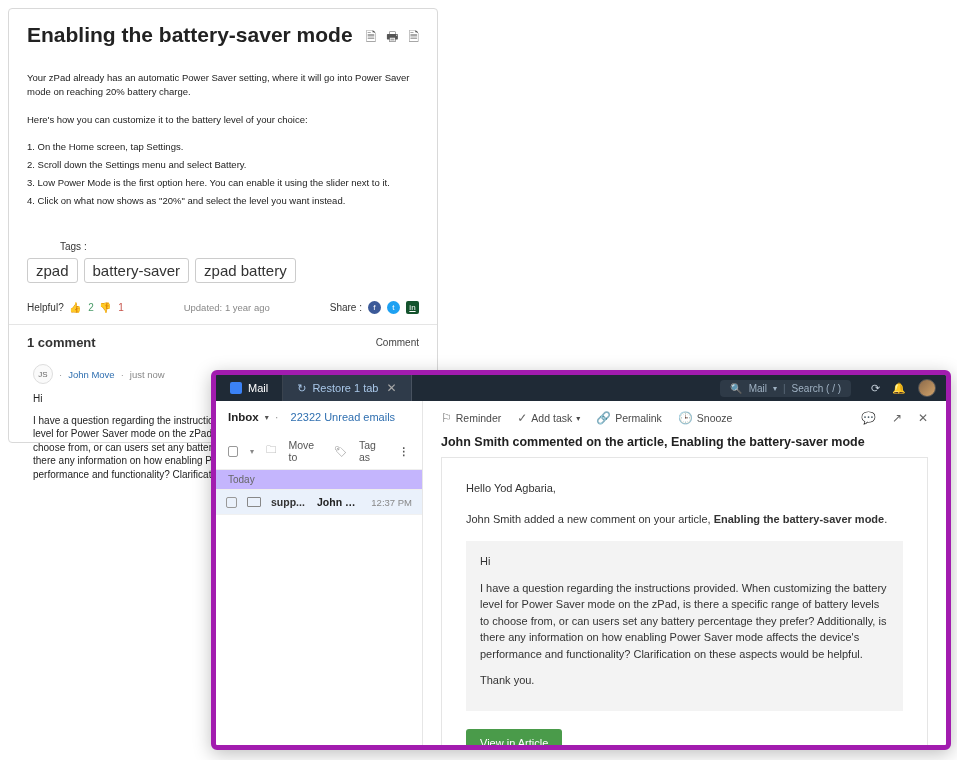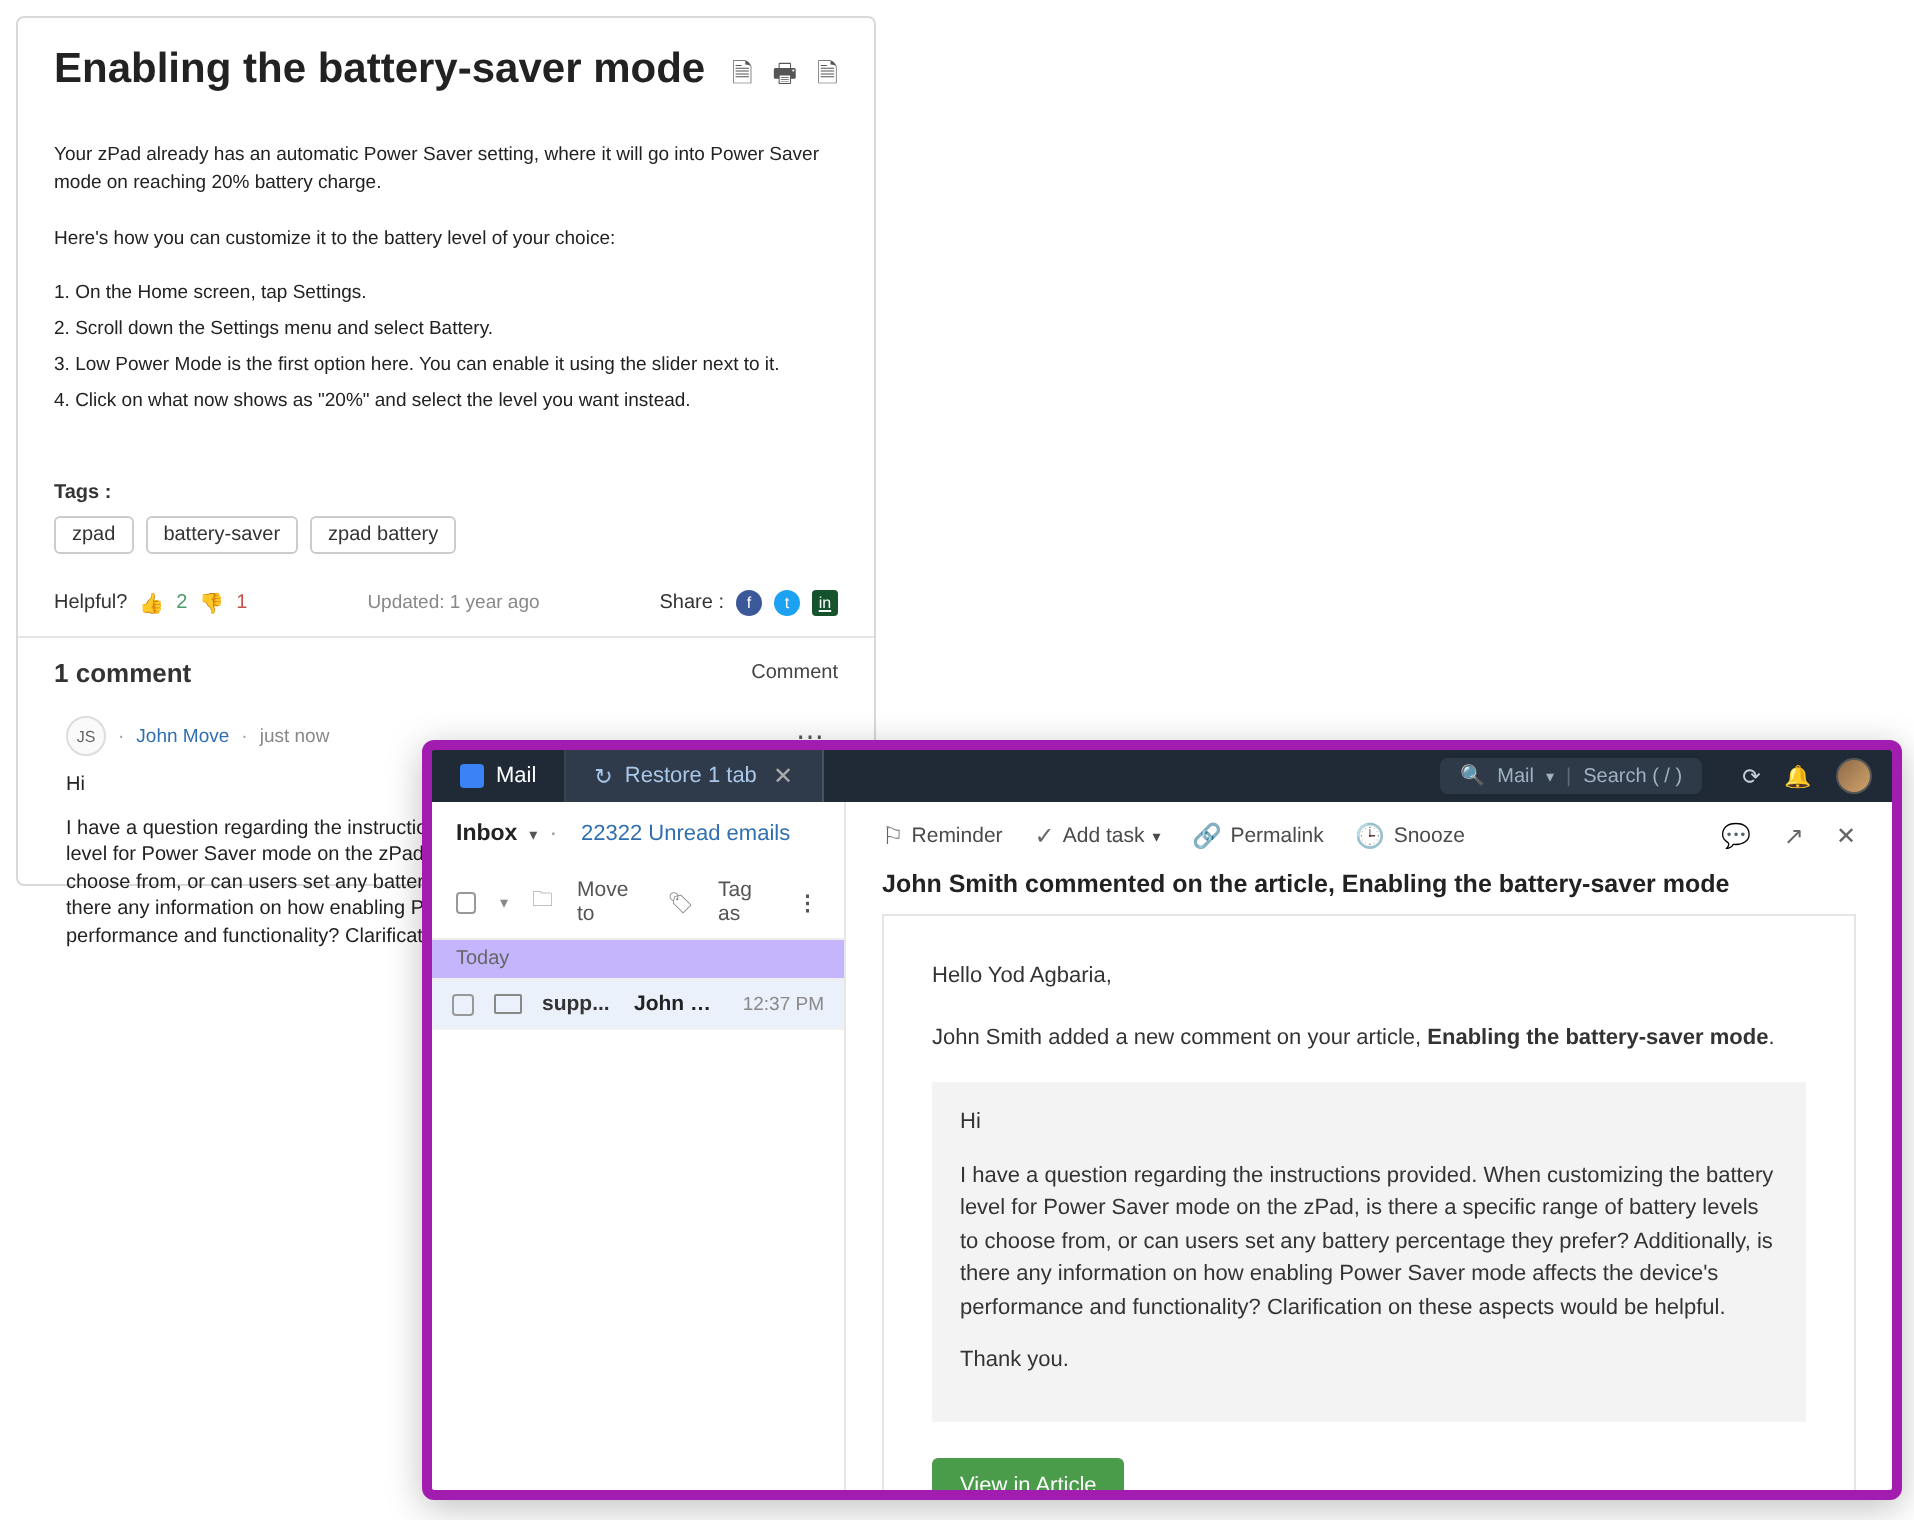--- a/index.html
+++ b/index.html
@@ -19,25 +19,25 @@
   .article-title { font-size: 21px; font-weight: 700; color: #222; }
   .article-icons { display: flex; gap: 10px; margin-top: 4px; }
   .article-icons span { font-size: 13px; color: #555; cursor: pointer; }
 
   .article-body { margin-top: 22px; font-size: 9.5px; color: #222; line-height: 1.45; }
   .article-body p { margin-bottom: 14px; }
   .article-body ol { list-style: decimal inside; }
   .article-body li { margin-bottom: 4px; }
 
   .tags-section { margin-top: 34px; font-size: 10px; }
-  .tags-label { font-weight: 700; }
+  .tags-label { font-weight: 400; margin-left: 33px; }
   .tags-row { margin-top: 6px; display: flex; gap: 6px; }
   .tag-chip {
     border: 1px solid #ccc; border-radius: 3px; padding: 3px 8px;
-    font-size: 10px; color: #333;
+    font-size: 15px; color: #333;
   }
 
   .article-footer {
     margin-top: 18px; display: flex; justify-content: space-between; align-items: center;
     font-size: 10px; padding-bottom: 10px;
   }
   .helpful-group { display: flex; align-items: center; gap: 6px; }
   .helpful-group .count-up { color: #4a9b68; }
   .helpful-group .count-down { color: #c6534a; }
   .updated-text { color: #888; font-size: 9.5px; }

